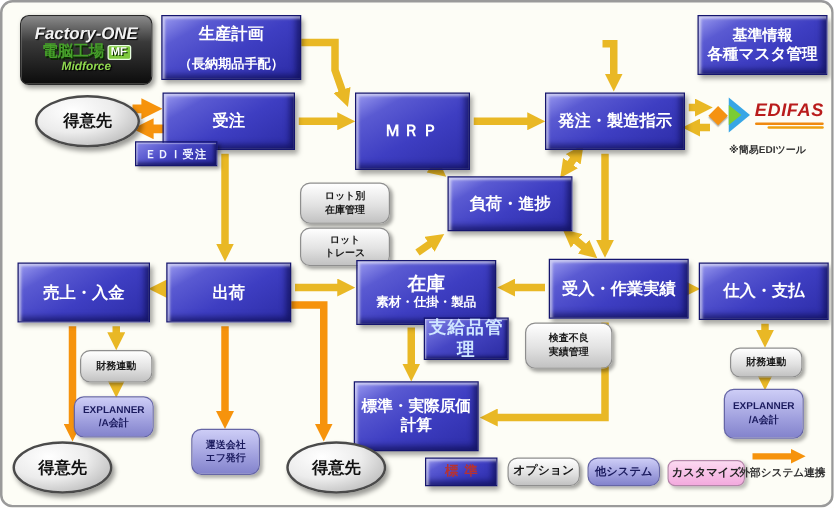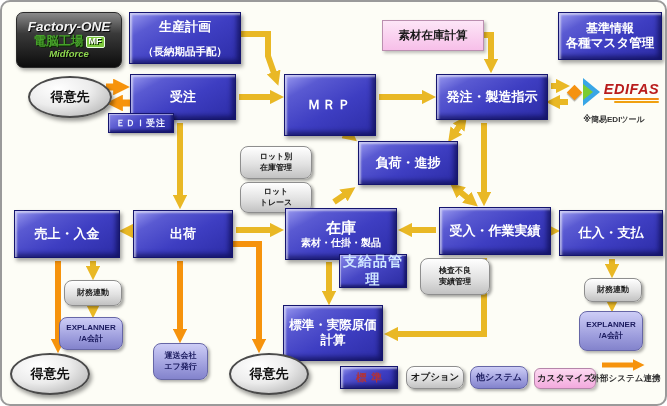--- a/index.html
+++ b/index.html
@@ -125,23 +125,20 @@
       <span>電脳工場</span>
       <span class="logo-mf">MF</span>
     </div>
     <div class="logo-l3">Midforce</div>
   </div>
 
   <div class="node box-blue" style="left:127px;top:10px;width:112px;height:52px;gap:10px;">
     <span>生産計画</span>
     <span class="sub">（長納期品手配）</span>
   </div>
-  <div class="node box-pink" style="left:380px;top:18px;width:102px;height:31px;">
-    <span>素材在庫計算</span>
-  </div>
   <div class="node box-blue" style="left:556px;top:10px;width:104px;height:48px;font-size:12px;">
     <span>基準情報</span>
     <span class="sub-lg">各種マスタ管理</span>
   </div>
 
   <div class="node ellipse" style="left:26px;top:74px;width:84px;height:42px;">
     <span>得意先</span>
   </div>
   <div class="node box-blue" style="left:128px;top:72px;width:106px;height:46px;">
     <span>受注</span>

